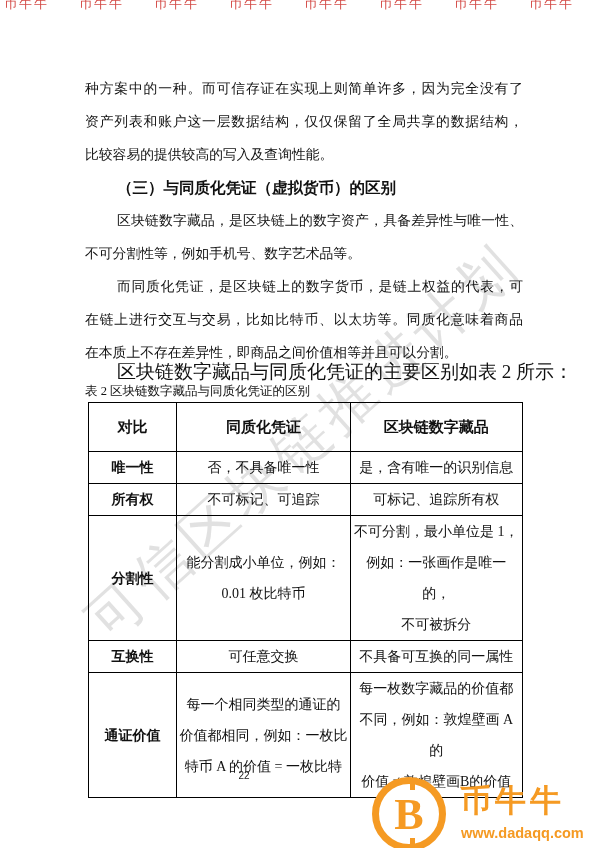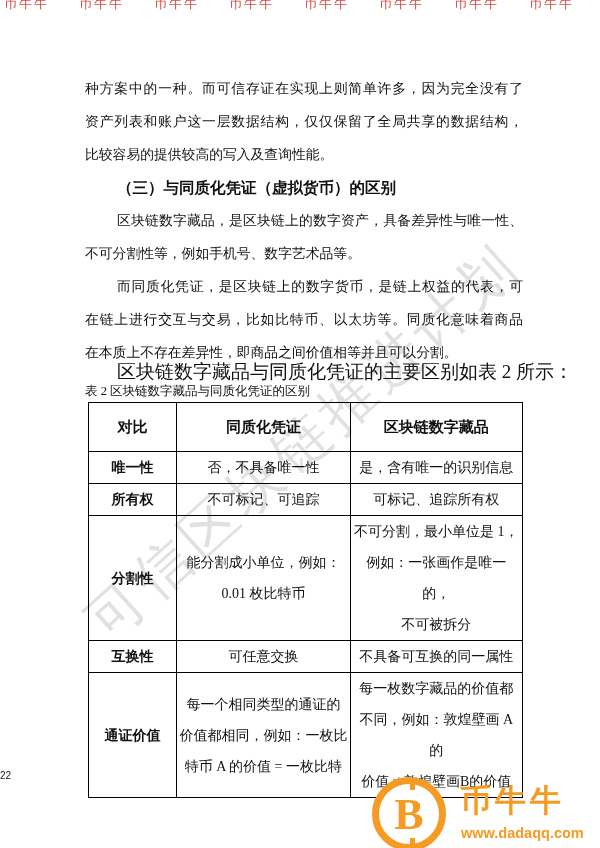--- a/index.html
+++ b/index.html
@@ -63,21 +63,21 @@
   table.cmp th{font-weight:bold;font-size:15px;}
   td.rowlabel{font-weight:bold;font-size:14.5px;}
   .col-label{width:88px;}
   .col-f{width:173px;}
   .col-n{width:172px;}
   tr.h-head{height:49px;margin-top:12px;}
   tr.h-s{height:32px;}
   tr.h-m{height:101px;}
   tr.h-l{height:103px;}
   .page-number{
-    position:absolute;left:0;top:770px;width:488px;text-align:left;
+    position:absolute;left:0;top:770px;width:488px;text-align:center;
     font-size:10px;color:#222;z-index:2;
     font-family:"Liberation Sans","DejaVu Sans",sans-serif;
   }
   
   .logo{position:absolute;left:368px;top:775px;width:232px;height:73px;z-index:3;}
   .coin{
     position:absolute;left:4px;top:2px;width:60px;height:60px;
     border:7px solid #f59a23;border-radius:50%;background:#fff;
   }
   .coin .b{

